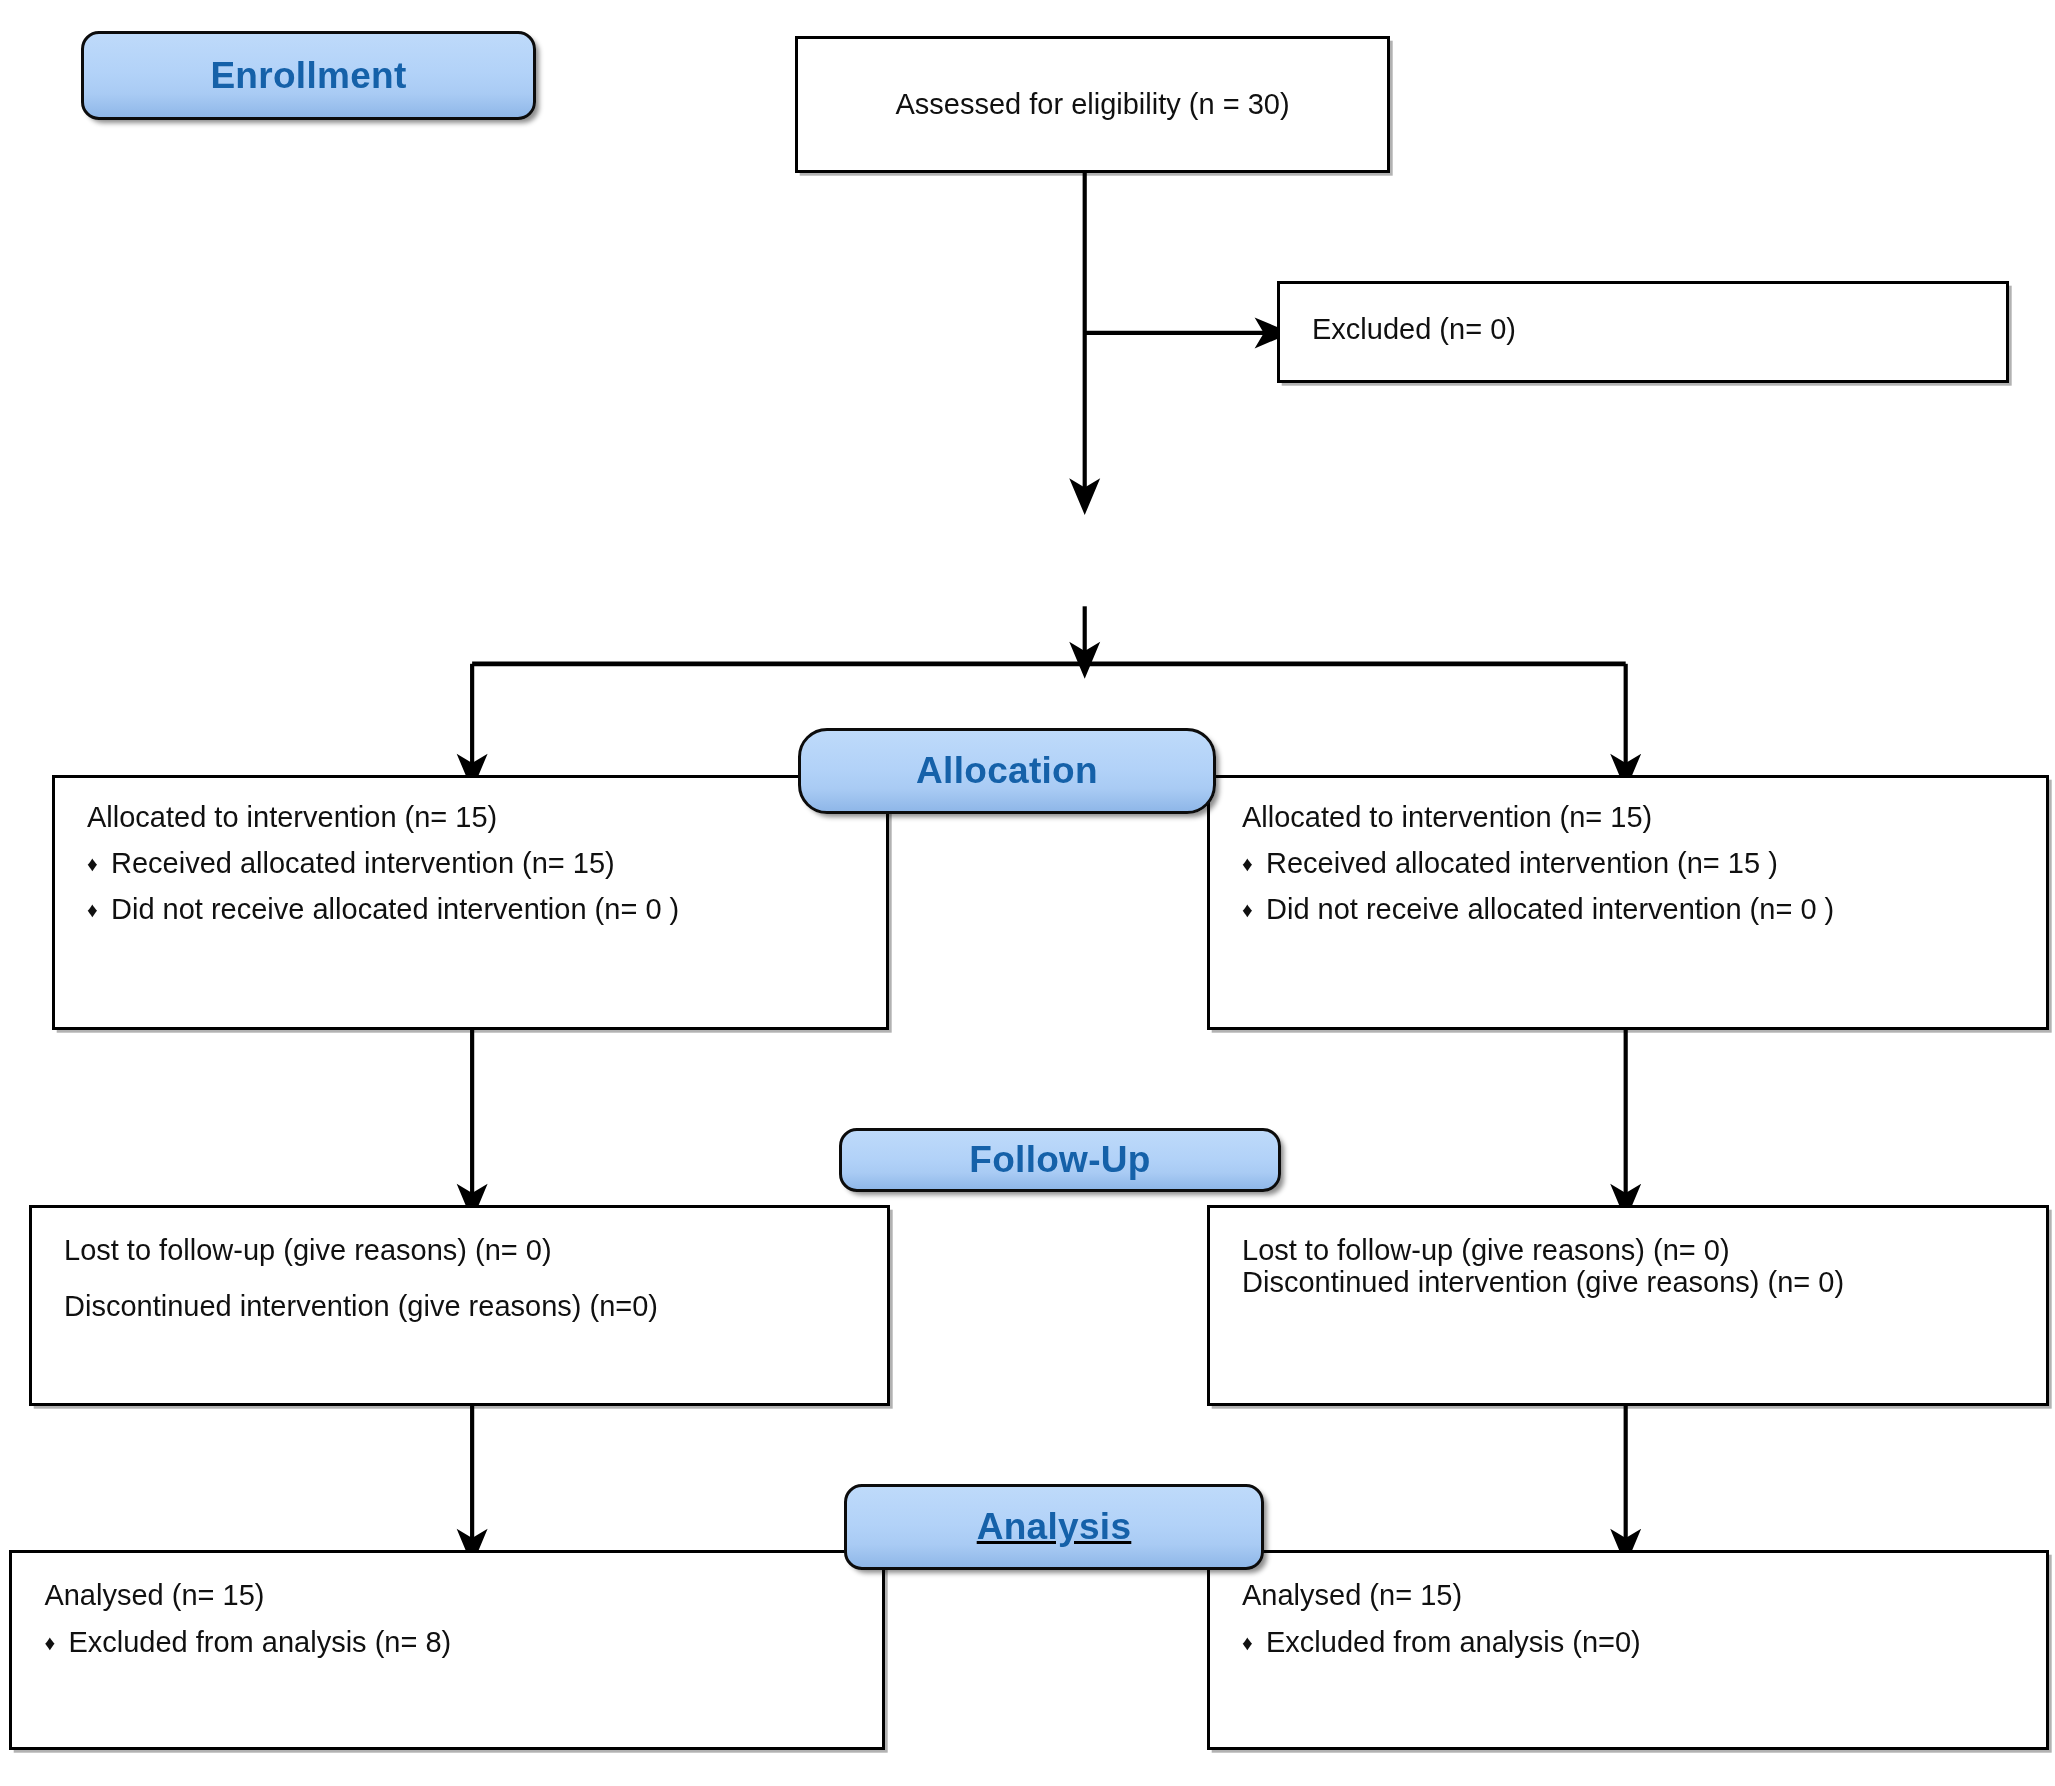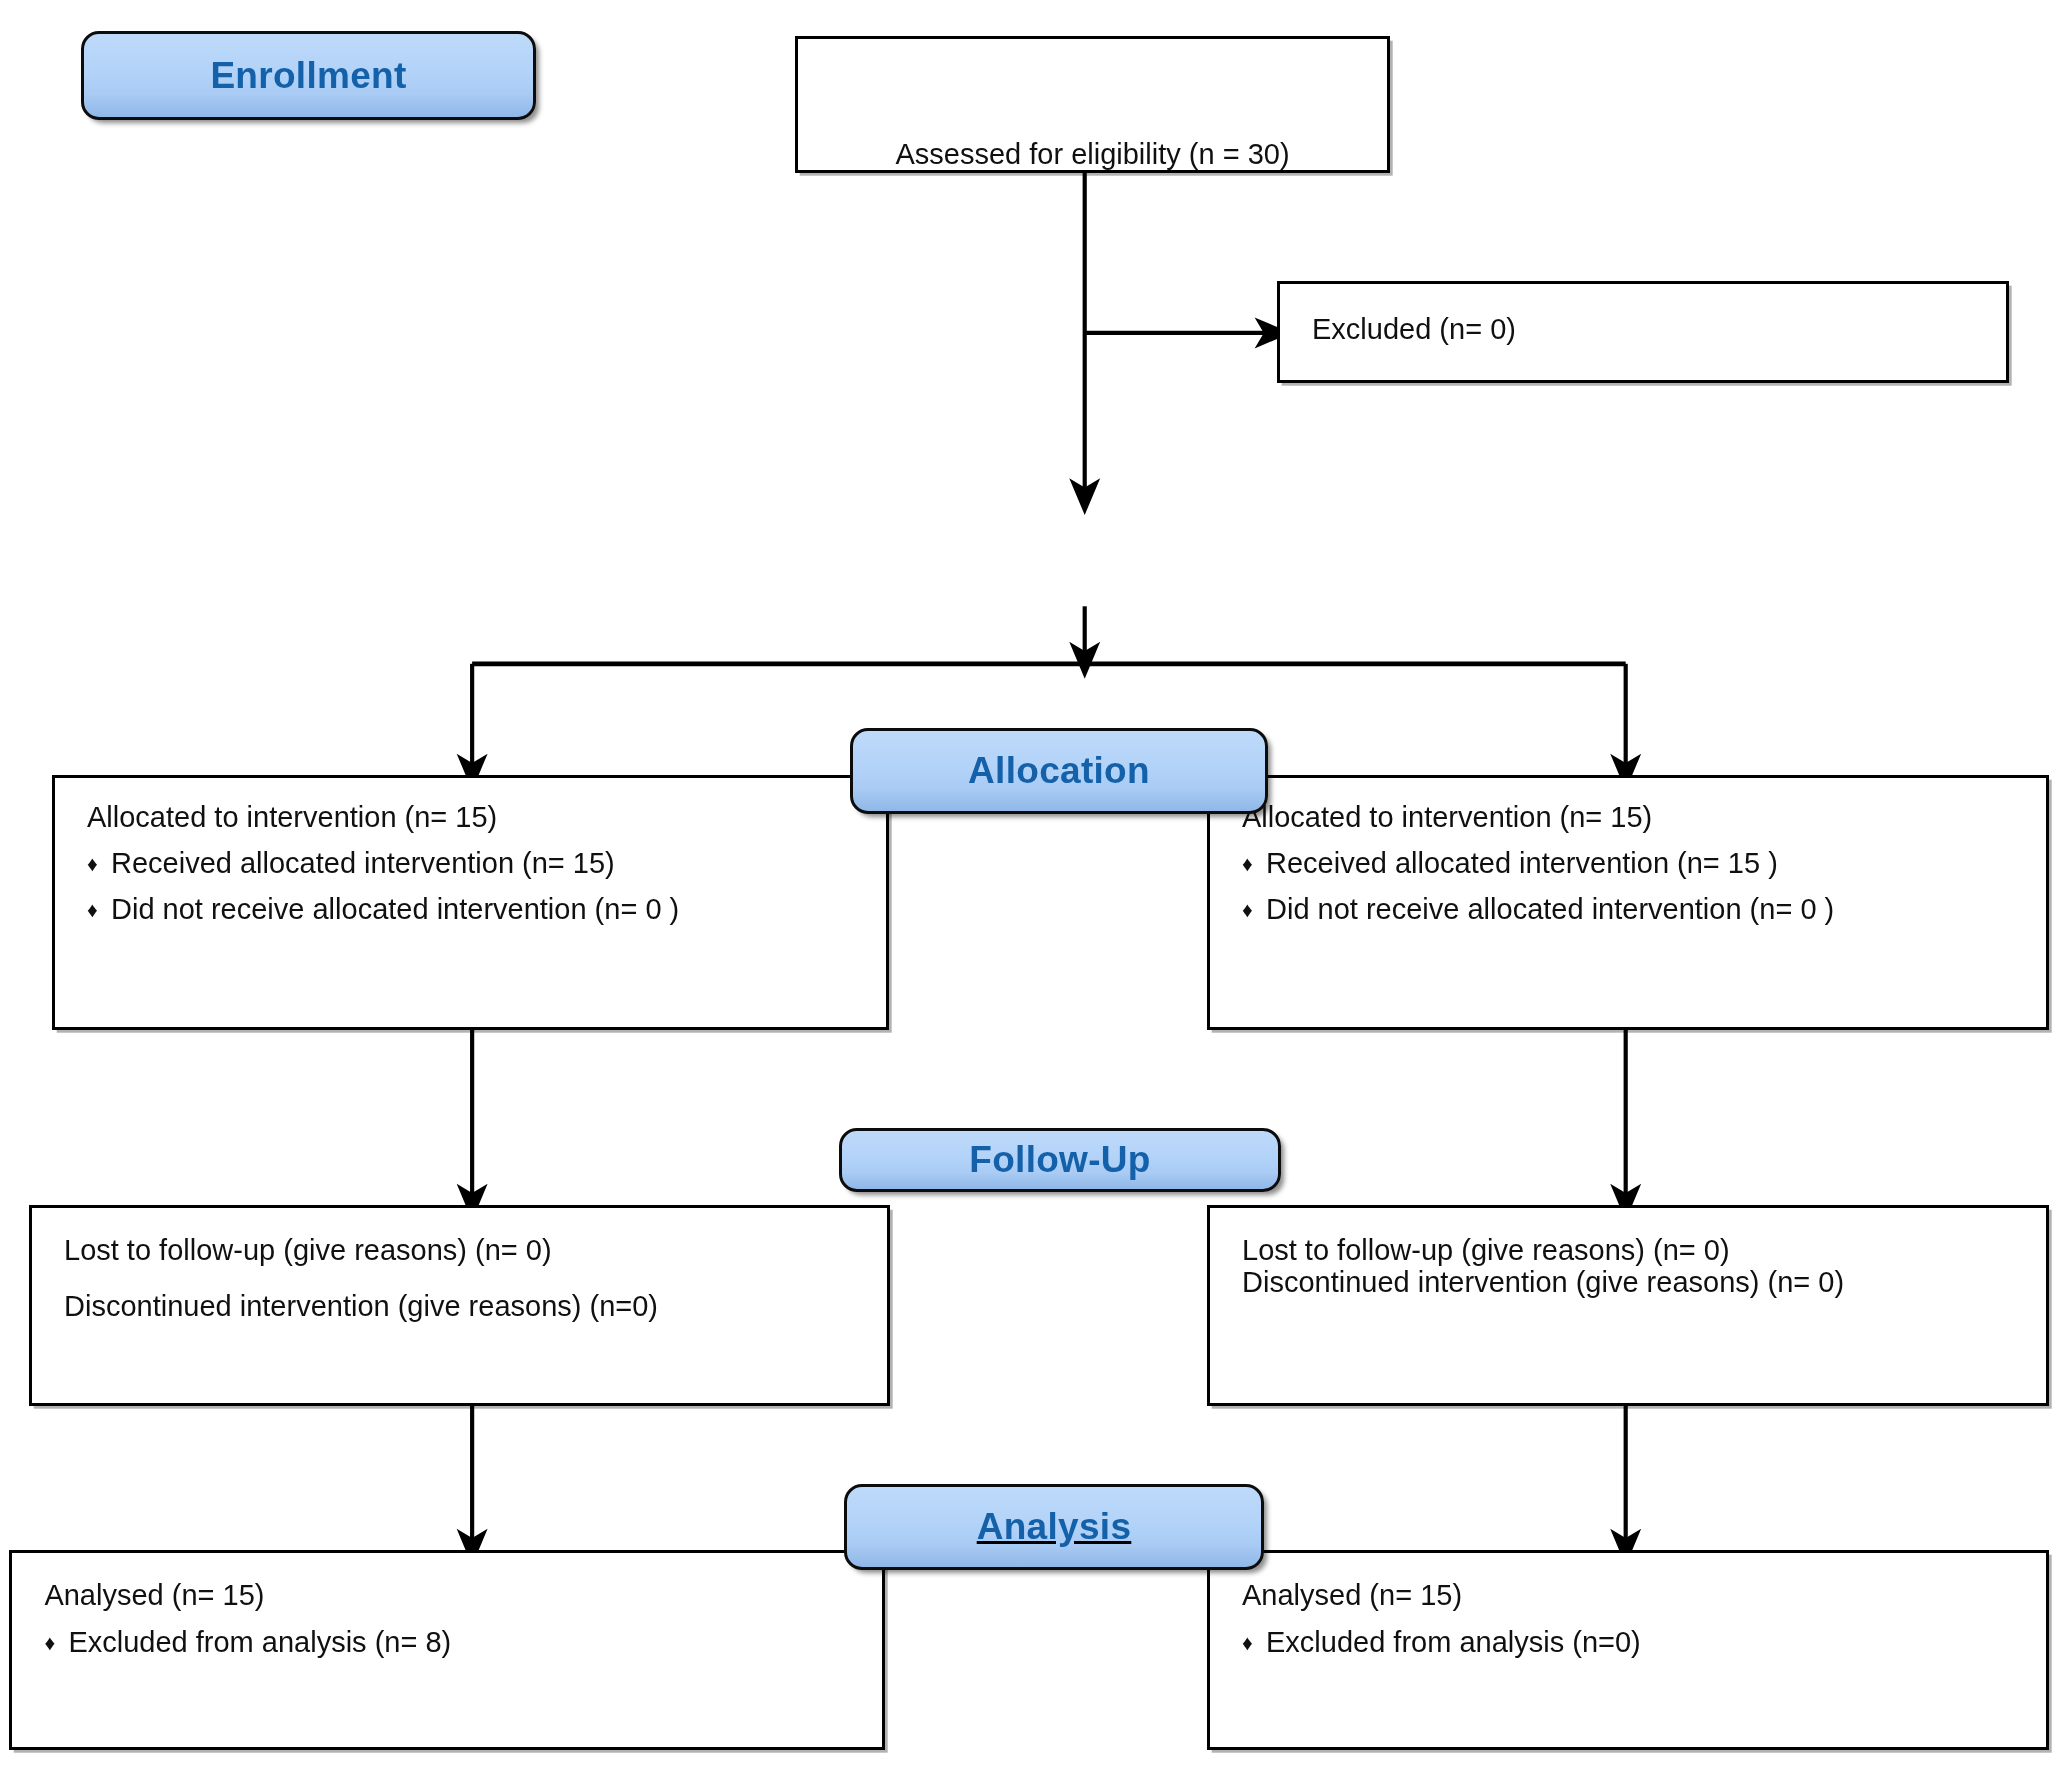--- a/index.html
+++ b/index.html
@@ -37,21 +37,21 @@
     flex-direction: column;
     justify-content: flex-start;
   }
   .node-line {
     color: #101010;
     font-size: 29px;
     line-height: 1.12;
     white-space: nowrap;
   }
   .node.centered {
-    justify-content: flex-end;
+    justify-content: center;
   }
   .node.centered .node-line {
     text-align: center;
   }
   .bullet-line {
     display: flex;
     align-items: baseline;
   }
   .bullet-glyph {
     display: inline-block;
@@ -112,21 +112,21 @@
 
     <line x1="903" y1="2690" x2="903" y2="2965" stroke="#000000" stroke-width="8" marker-end="url(#ah)"></line>
 
     <line x1="3110" y1="2690" x2="3110" y2="2965" stroke="#000000" stroke-width="8" marker-end="url(#ah)"></line>
   </svg>
 
   <div class="banner" style="left:81px; top:31px; width:455px; height:89px;">
     <span class="banner-label">Enrollment</span>
   </div>
 
-  <div class="banner" style="left:850px; top:728px; width:418px; height:86px;">
+  <div class="banner" style="left:798px; top:728px; width:418px; height:86px;border-radius:29px;">
     <span class="banner-label">Allocation</span>
   </div>
 
   <div class="banner" style="left:839px; top:1128px; width:442px; height:64px;">
     <span class="banner-label">Follow-Up</span>
   </div>
 
   <div class="banner" style="left:844px; top:1484px; width:420px; height:86px;text-decoration:underline;">
     <span class="banner-label">Analysis</span>
   </div>

